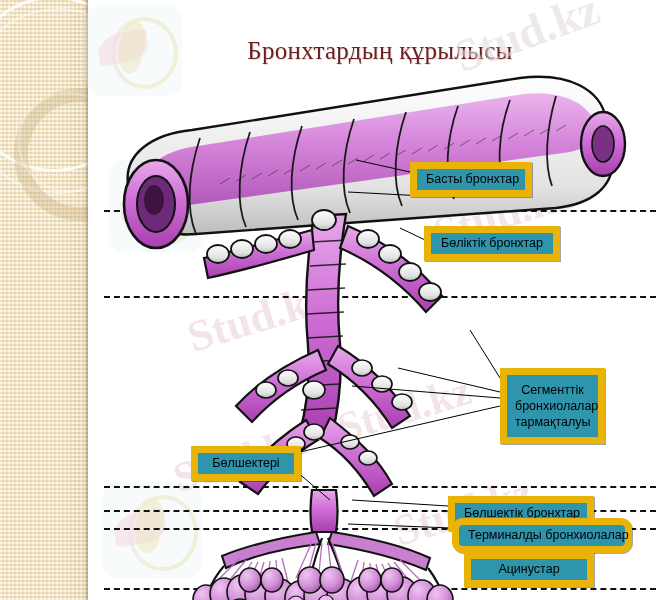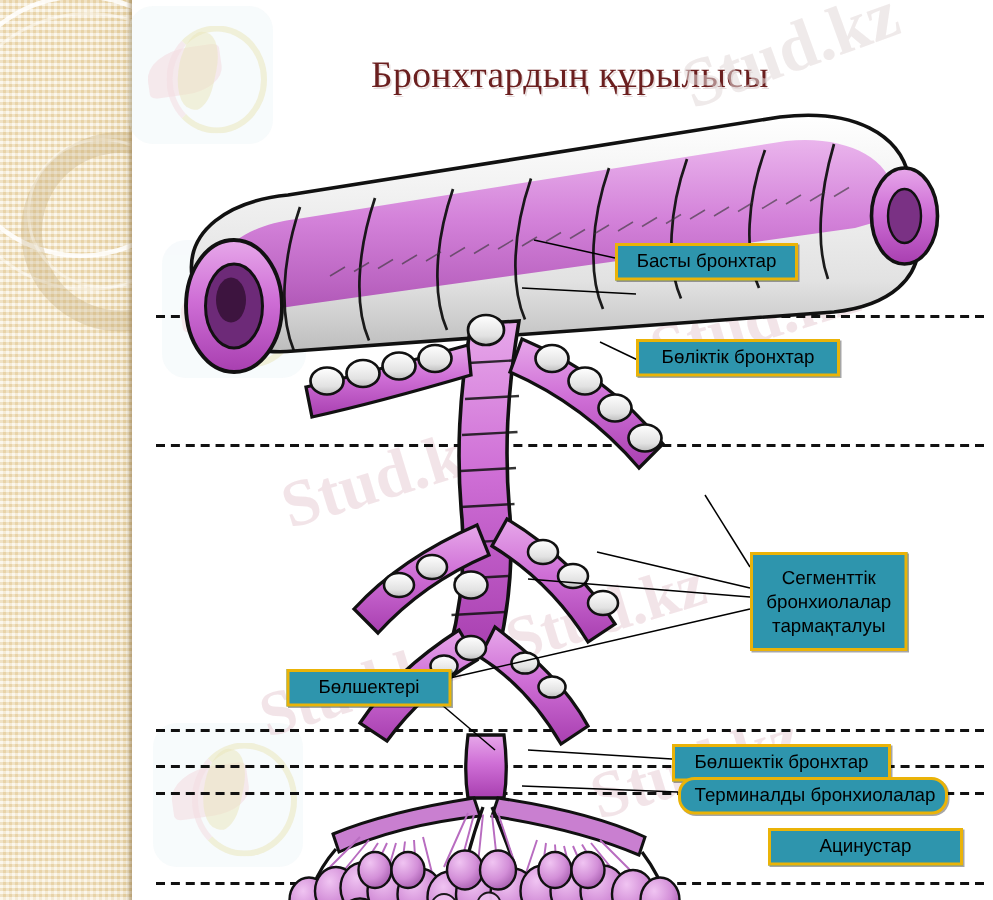--- a/index.html
+++ b/index.html
@@ -88,21 +88,21 @@
     position:absolute;height:0;border-top:2px dashed #111;
   }
 
   
   .illus{position:absolute;left:100px;top:34px;width:560px;height:566px;}
   .illus svg{display:block;width:100%;height:100%;}
 
   
   .label{
     position:absolute;
-    background:#2e95ad;border:2px solid #eab308;
+    background:#2e95ad;border:7px solid #eab308;
     color:#000;font-size:12.5px;line-height:15px;
     padding:3px 9px;
     box-sizing:border-box;
     text-align:center;
     white-space:nowrap;
     box-shadow:1px 1px 0 rgba(0,0,0,.35);
   }
   .label.multi{white-space:normal;line-height:16px;padding:7px 8px;}
   .leader{position:absolute;pointer-events:none;}
   .leader svg{display:block;overflow:visible;}
@@ -356,15 +356,15 @@
     <span>бронхиолалар</span><br>
     <span>тармақталуы</span>
   </div>
 
   <div class="label" style="left:191px;top:446px;width:110px;">Бөлшектері</div>
 
   <div class="label" style="left:448px;top:496px;width:146px;">Бөлшектік бронхтар</div>
 
   <div class="label" style="left:452px;top:518px;width:180px;border-radius:11px;">Терминалды  бронхиолалар</div>
 
-  <div class="label" style="left:464px;top:552px;width:130px;margin-left:48px;">Ацинустар</div>
+  <div class="label" style="left:464px;top:552px;width:130px;">Ацинустар</div>
 
 </div>
 
 </body></html>

